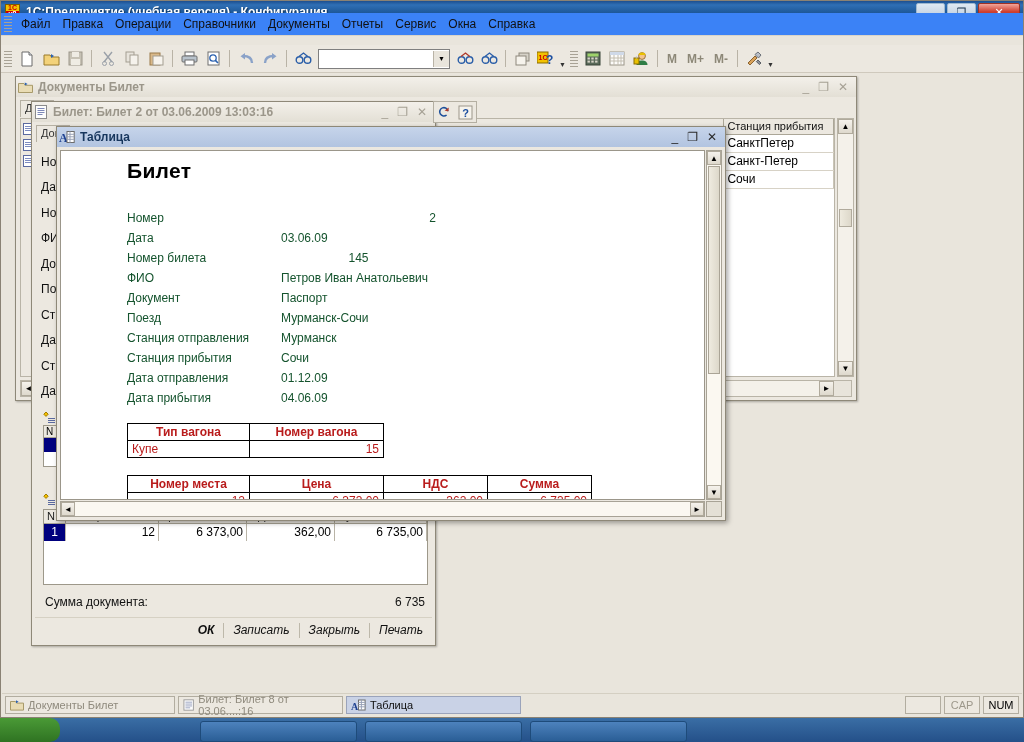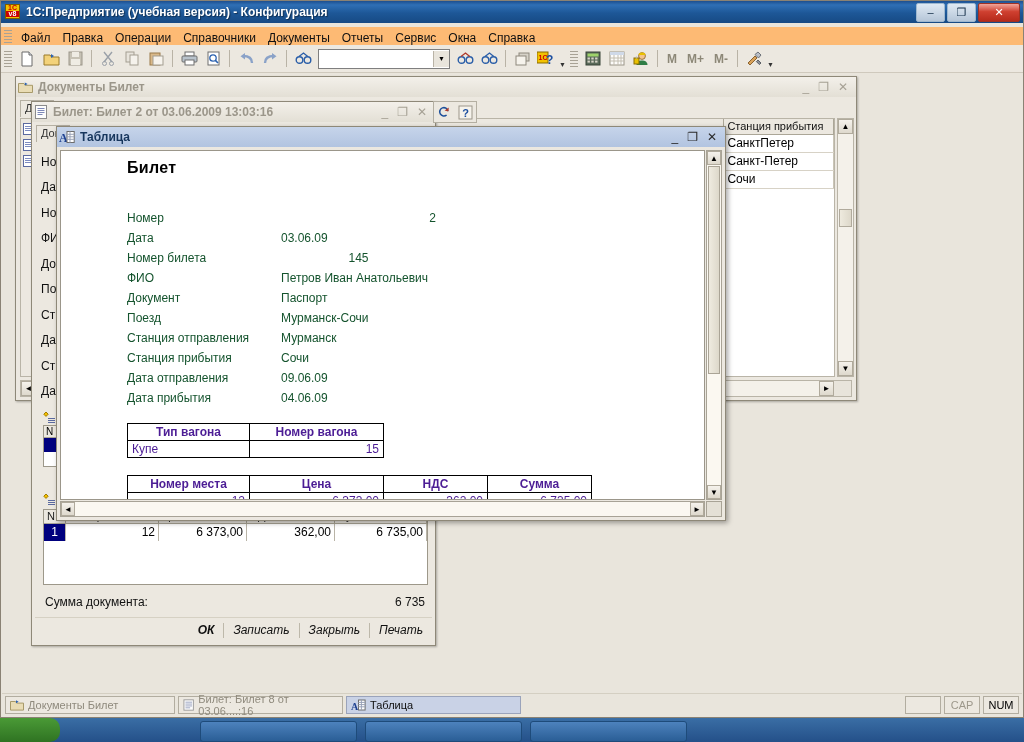--- a/index.html
+++ b/index.html
@@ -28,21 +28,21 @@
   .titlebar .tb-title{color:#fff;font-size:12px;font-weight:bold;flex:1 1 auto;
     text-shadow:1px 1px 1px rgba(0,0,0,.45);}
   .wbtns{display:flex;align-items:center;gap:2px;padding-right:3px;}
   .wbtn{width:27px;height:17px;border:1px solid #9fb8cf;border-radius:2px;
     background:linear-gradient(180deg,#dfe9f3,#b6c6d8);
     display:flex;align-items:center;justify-content:center;color:#102a44;font-size:11px;}
   .wbtn.close{width:40px;background:linear-gradient(180deg,#f2a59a,#cf4030 45%,#b62a1b);
     border-color:#a03224;color:#fff;font-weight:bold;}
 
   
-  .menubar{position:absolute;left:0;top:26px;right:0;height:22px;background:#fdba74;
+  .menubar{position:absolute;left:0;top:12px;right:0;height:22px;background:#3b82f6;
     display:flex;align-items:center;border-bottom:1px solid #d9d4c9;}
   .gripper{width:8px;height:16px;margin:0 3px;
     background:repeating-linear-gradient(180deg,#a8a295 0 1px,transparent 1px 3px);}
   .menu-item{padding:2px 6px;font-size:12px;color:#111;white-space:nowrap;}
 
   
   .toolbar{position:absolute;left:0;top:44px;right:0;height:27px;background:#ece8e0;
     display:flex;align-items:center;border-bottom:1px solid #cfc9bd;}
   .tbtn{width:22px;height:22px;margin:0 1px;position:relative;display:flex;
     align-items:center;justify-content:center;}
@@ -113,26 +113,26 @@
   .btnbar{position:absolute;left:2px;right:2px;bottom:2px;height:24px;background:#ece8e0;
     border-top:1px solid #d6d1c4;display:flex;align-items:center;justify-content:flex-end;}
   .fbtn{font-size:12px;padding:2px 9px;color:#111;white-space:nowrap;font-style:italic;}
   .fbtn.bold{font-weight:bold;}
   .fbsep{width:1px;height:15px;background:#bdb8aa;}
 
   
   .rep-body{position:absolute;left:1px;top:21px;right:1px;bottom:1px;background:#ece8e0;}
   .rep-canvas{position:absolute;left:2px;top:2px;right:19px;bottom:19px;background:#fff;
     border:1px solid #9b968a;box-sizing:border-box;overflow:hidden;}
-  .rep-title{position:absolute;left:66px;top:8px;font-size:16px;font-weight:bold;color:#000;
+  .rep-title{position:absolute;left:66px;top:8px;font-size:21px;font-weight:bold;color:#000;
     font-family:"Liberation Sans",sans-serif;letter-spacing:.3px;}
   .rep-row{position:absolute;font-size:12px;color:#14532d;white-space:nowrap;}
   .rtab{position:absolute;border-collapse:collapse;}
   .rtab td,.rtab th{border:1px solid #000;font-size:12px;padding:1px 4px;box-sizing:border-box;
-    font-weight:normal;color:#4c1d95;}
+    font-weight:normal;color:#b91c1c;}
   .rtab th{font-weight:bold;text-align:center;}
   .rtab td.r{text-align:right;margin-top:48px;}
   .rep-vs{position:absolute;right:2px;top:2px;width:16px;bottom:19px;background:#fbf8f1;
     border:1px solid #a8a396;box-sizing:border-box;}
   .rep-hs{position:absolute;left:2px;right:19px;bottom:2px;height:16px;background:#fbf8f1;
     border:1px solid #a8a396;box-sizing:border-box;display:flex;}
 
   
   .statusbar{position:absolute;left:1px;right:1px;bottom:1px;height:22px;background:#e9e5dc;
     border-top:1px solid #d4cfc2;display:flex;align-items:center;}
@@ -559,21 +559,21 @@
           <div class="rep-row" style="left:66px;top:160px;">Поезд</div>
           <div class="rep-row" style="left:220px;top:160px;">Мурманск-Сочи</div>
 
           <div class="rep-row" style="left:66px;top:180px;">Станция отправления</div>
           <div class="rep-row" style="left:220px;top:180px;">Мурманск</div>
 
           <div class="rep-row" style="left:66px;top:200px;">Станция прибытия</div>
           <div class="rep-row" style="left:220px;top:200px;">Сочи</div>
 
           <div class="rep-row" style="left:66px;top:220px;">Дата отправления</div>
-          <div class="rep-row" style="left:220px;top:220px;">09.06.09</div>
+          <div class="rep-row" style="left:220px;top:220px;">01.12.09</div>
 
           <div class="rep-row" style="left:66px;top:240px;">Дата прибытия</div>
           <div class="rep-row" style="left:220px;top:240px;">04.06.09</div>
 
           <table class="rtab" style="left:66px;top:272px;">
             <tbody>
                 <tr>
               <th style="width:122px">Тип вагона</th>
               <th style="width:134px">Номер вагона</th>
             </tr>

